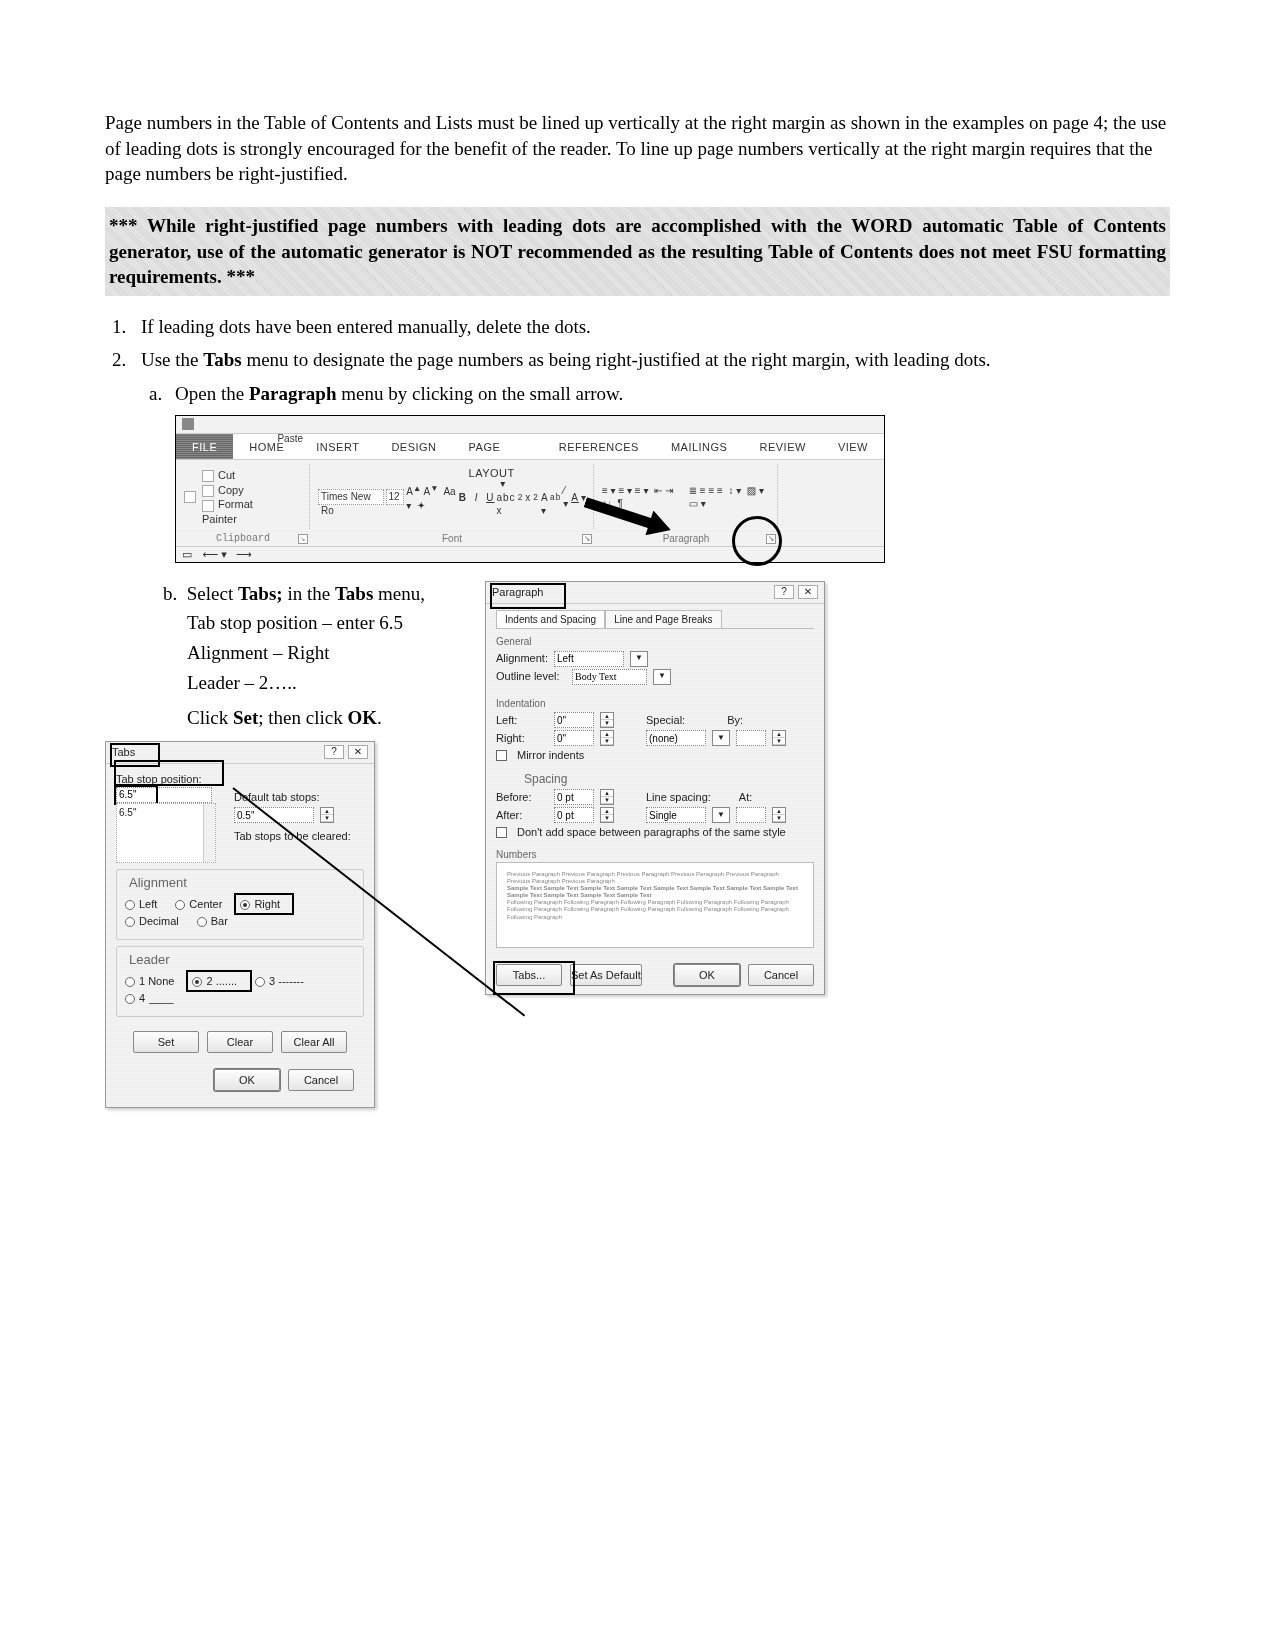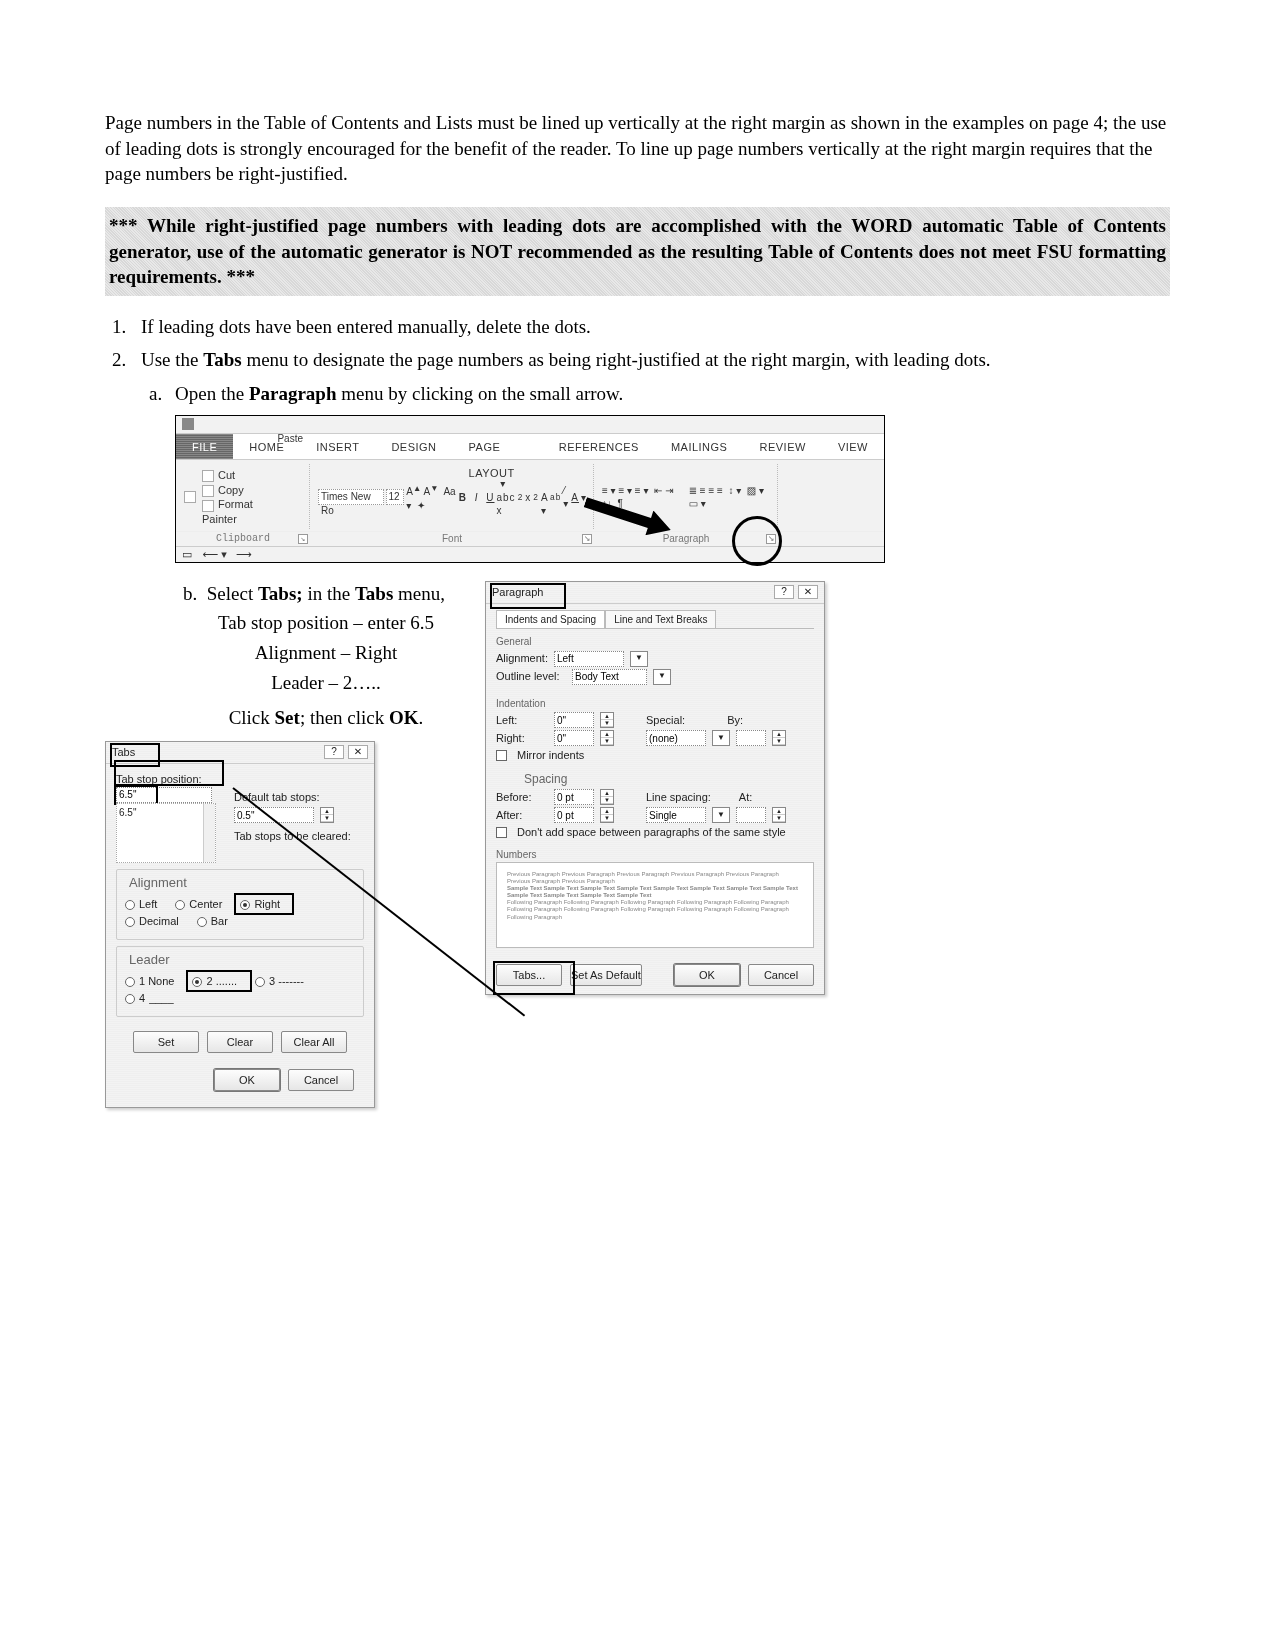--- a/index.html
+++ b/index.html
@@ -251,21 +251,21 @@
           </div>
         </li>
       </ol>
     </li>
   </ol>
 
   <div class="dialog-row">
     <div class="connector"></div>
 
     <div class="left-col">
-      <div class="left-text" style="margin-left:58px;text-align:center;">
+      <div class="left-text" style="margin-left:58px;">
         <p>b.&nbsp;&nbsp;<span>Select </span><span class="bold">Tabs;</span><span> in the </span><span class="bold">Tabs</span><span> menu,</span></p>
         <p class="indent" style="margin-left:24px;">Tab stop position – enter 6.5</p>
         <p class="indent" style="margin-left:24px;">Alignment – Right</p>
         <p class="indent" style="margin-left:24px;">Leader – 2…..</p>
         <p class="indent" style="margin-left:24px; margin-top:10px;">
           <span>Click </span><span class="bold">Set</span><span>; then click </span><span class="bold">OK</span><span>.</span>
         </p>
       </div>
 
       <div class="dlg tabs-dlg">
@@ -365,33 +365,33 @@
       <div class="dlg-title">
         <span class="t para-tabs-bracket">Paragraph</span>
         <span class="ctrls">
           <span class="c">?</span>
           <span class="c">✕</span>
         </span>
       </div>
       <div class="dlg-body">
         <div class="para-tabs">
           <div class="para-tab active">Indents and Spacing</div>
-          <div class="para-tab">Line and Text Breaks</div>
+          <div class="para-tab">Line and Page Breaks</div>
         </div>
 
         <div class="fset" style="border:none;padding:0 0 4px 0;">
           <div style="font-size:10px;color:#666;">General</div>
           <div class="row">
             <span class="lbl">Alignment:</span>
             <input class="inp" style="width: 70px;" value="Left">
               <span class="dd">▼</span>
           </div>
           <div class="row">
             <span class="lbl" style="min-width:70px;">Outline level:</span>
-            <input class="inp" style="width: 75px;" value="Body Text">
+            <input class="inp" style="width: 75px; font-family: Liberation Serif, serif;" value="Body Text">
               <span class="dd">▼</span>
           </div>
         </div>
 
         <div class="fset" style="border:none;padding:0;">
           <div style="font-size:10px;color:#666;">Indentation</div>
           <div class="row">
             <span class="lbl">Left:</span>
             <input class="inp" style="width: 40px;" value="0&quot;">
               <span class="spin">

